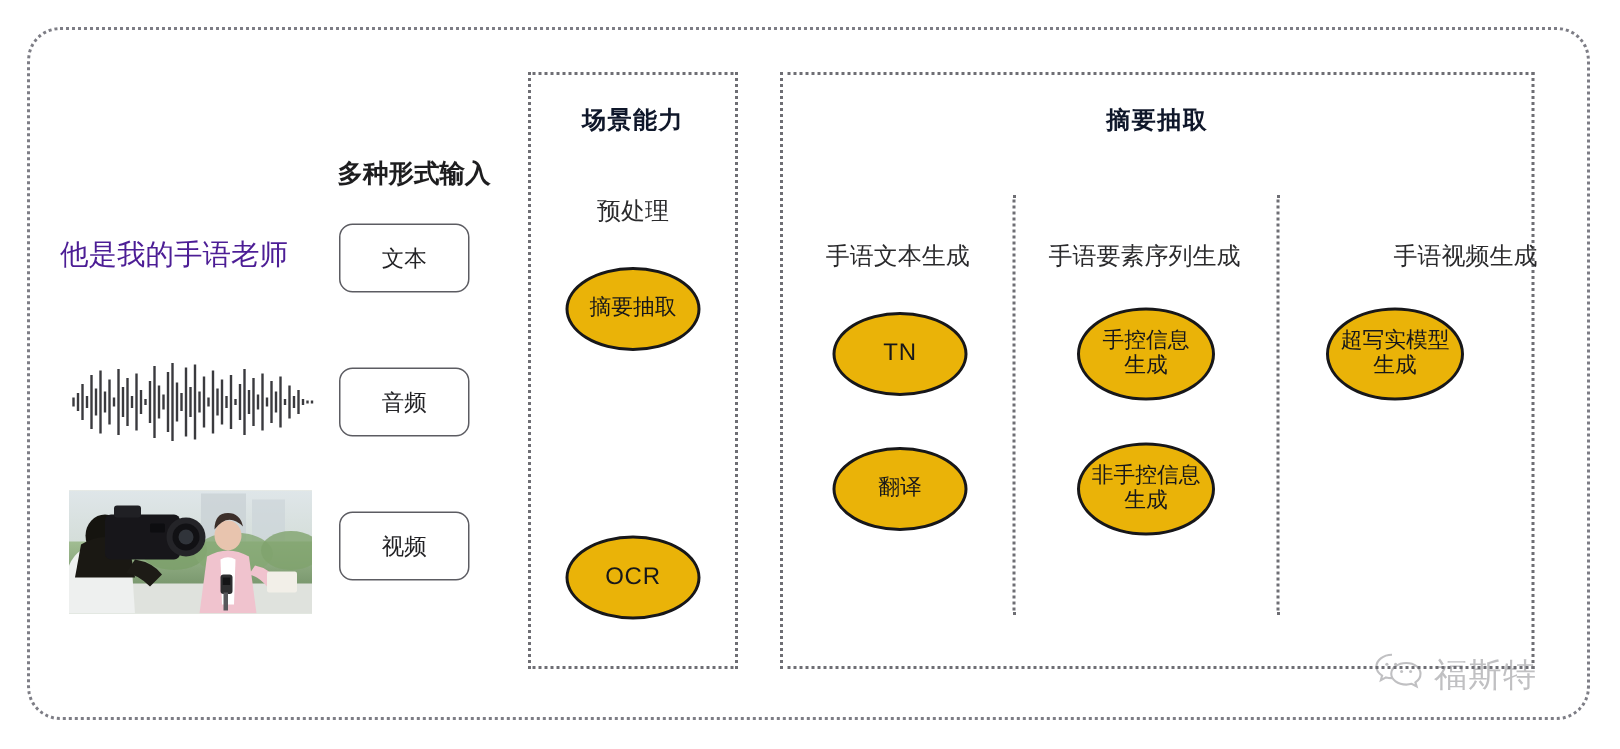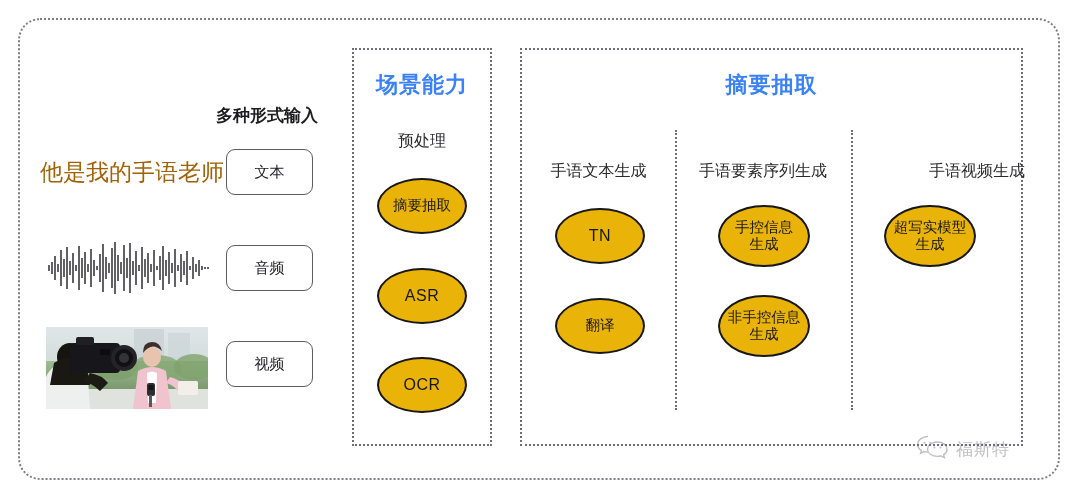--- a/index.html
+++ b/index.html
@@ -30,23 +30,23 @@
     background:transparent;
   }
   #panel-scene{left:352px;top:48px;width:140px;height:398px;}
   #panel-core{left:520px;top:48px;width:503px;height:398px;}
 
   .panel-title{
     position:absolute;
     left:0;right:0;
     text-align:center;
     font-weight:bold;
-    font-size:22px;
+    font-size:16px;
     letter-spacing:1px;
-    color:#3b82f6;
+    color:#0f172a;
   }
   #panel-scene .panel-title{top:20px;}
   #panel-core  .panel-title{top:20px;}
 
   
   .divider{
     position:absolute;
     top:80px;height:280px;
     border-left:2px dotted #6e6e74;
     width:0;
@@ -77,28 +77,28 @@
     color:#17171a;
     background:#eab308;
     box-sizing:border-box;
     padding:0 4px;
   }
   .ellipse.latin{font-size:16px;letter-spacing:.5px;}
 
   
   #input-heading{
     position:absolute;left:216px;top:104px;
-    width:120px;
+    width:120px;text-align:center;
     font-weight:bold;font-size:17px;
     color:#1d1d1f;white-space:nowrap;
   }
   #sample-sentence{
     position:absolute;left:40px;top:157px;
-    width:175px;text-align:center;
-    font-size:23px;color:#a16207;white-space:nowrap;
+    width:175px;text-align:left;
+    font-size:19px;color:#4c1d95;white-space:nowrap;
   }
   .pill{
     position:absolute;
     width:87px;height:46px;
     border:1.6px solid #5c5c62;
     border-radius:9px;
     display:flex;align-items:center;justify-content:center;
     font-size:15px;color:#232326;
     background:#fff;
     box-sizing:border-box;
@@ -119,21 +119,21 @@
   }
   #photo-thumb svg{display:block;}
 
   
   #watermark{
     position:absolute;left:916px;top:434px;
     display:flex;align-items:center;gap:6px;
     opacity:.42;
   }
   #watermark .wm-text{
-    font-size:17px;color:#6a6a70;letter-spacing:1px;white-space:nowrap;
+    font-size:22px;color:#6a6a70;letter-spacing:1px;white-space:nowrap;
   }
 </style>
 </head>
 <body>
 
 <div id="canvas">
 
   <div class="outer-frame"></div>
 
   <div id="input-heading">多种形式输入</div>
@@ -257,23 +257,20 @@
   </div>
 
   <div class="panel" id="panel-scene">
     <div class="panel-title">场景能力</div>
 
     <div class="col-label" style="left:0;right:0;top:81px;">预处理</div>
 
     <div class="ellipse" style="left:23px;top:128px;width:90px;height:56px;">
       <span>摘要抽取</span>
     </div>
-    <div class="ellipse latin" style="left:23px;top:218px;width:90px;height:56px;">
-      <span>ASR</span>
-    </div>
     <div class="ellipse latin" style="left:23px;top:307px;width:90px;height:56px;">
       <span>OCR</span>
     </div>
   </div>
 
   <div class="panel" id="panel-core">
     <div class="panel-title">摘要抽取</div>
 
     <div class="divider" id="divider-1"></div>
     <div class="divider" id="divider-2"></div>

